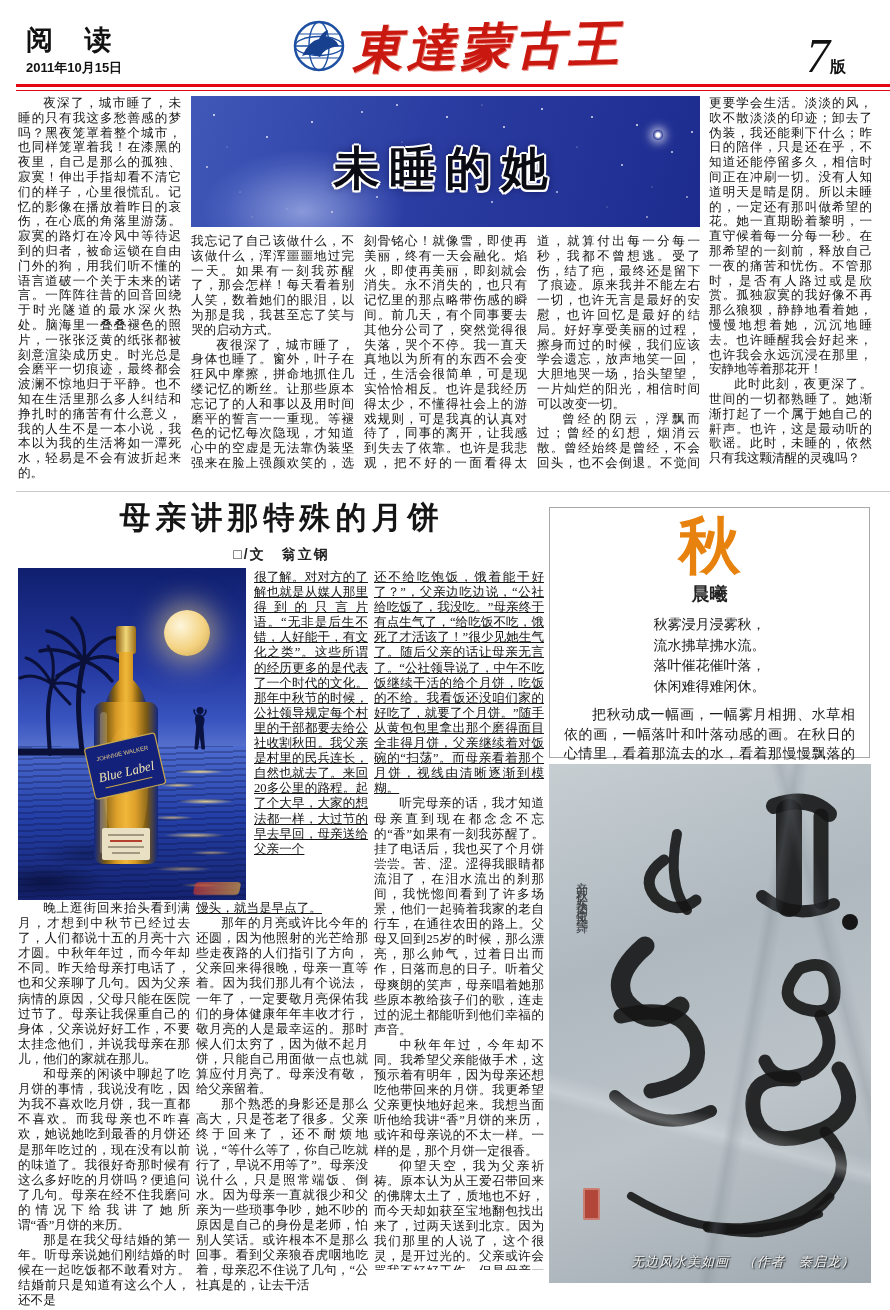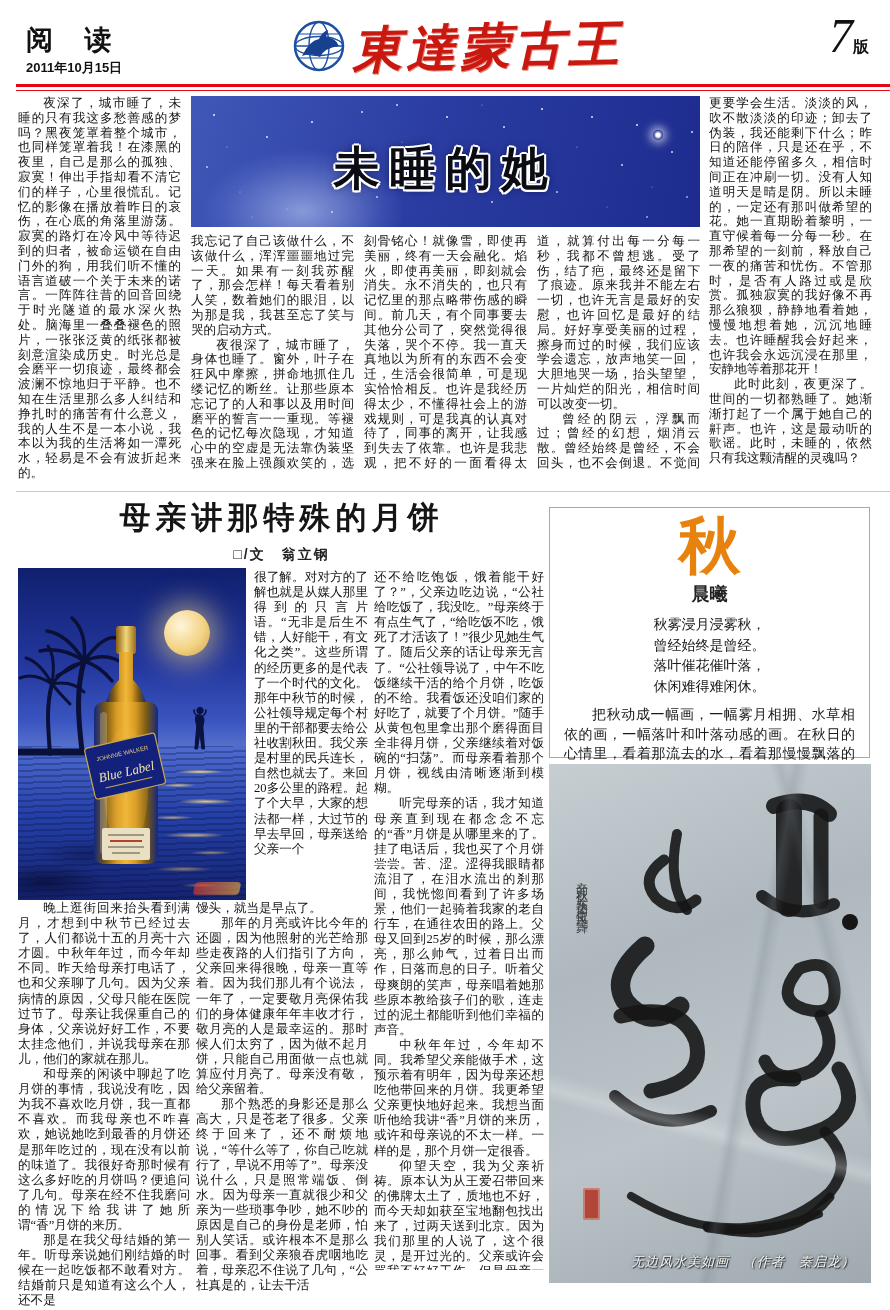--- a/index.html
+++ b/index.html
@@ -6,21 +6,21 @@
   .page{position:relative;width:890px;height:1310px;margin:0 auto;background:#ffffff;
         font-family:"Liberation Serif","DejaVu Serif",serif;color:#141414;overflow:hidden;padding-left:32px;}
   .abs{position:absolute;}
 
   
   .section-label{left:26px;top:22px;font-family:"Liberation Sans",sans-serif;font-weight:bold;
                  font-size:27px;letter-spacing:12px;color:#111;}
   .date{left:26px;top:59px;font-family:"Liberation Sans",sans-serif;font-weight:bold;font-size:13px;color:#111;}
   .masthead{left:352px;top:14px;font-size:50px;font-weight:bold;font-style:italic;color:#c9180f;
             letter-spacing:4px;transform:rotate(-1.5deg);text-shadow:1px 1px 0 #e98379;}
-  .pagenum{left:806px;top:8px;margin-left:23px;}
+  .pagenum{left:806px;top:28px;}
   .pagenum .num{font-size:48px;font-style:italic;color:#111;}
   .pagenum .suffix{font-size:16px;font-weight:bold;font-family:"Liberation Sans",sans-serif;color:#111;}
   .rule-thick{left:16px;right:16px;top:84px;height:3px;background:#e30613;}
   .rule-thin{left:16px;right:16px;top:90px;height:1px;background:#e30613;}
 
   
   .banner{left:191px;top:96px;width:509px;height:131px;overflow:hidden;
           background:linear-gradient(105deg,#4058b8 0%,#2b3da2 45%,#1d2b8e 100%);}
   .banner .glow{position:absolute;inset:0;
           background:radial-gradient(130px 80px at 22% 88%,rgba(205,218,255,.55),rgba(130,150,225,.18) 60%,transparent 78%);}
@@ -64,21 +64,21 @@
   
   .divider{left:16px;right:16px;top:491px;height:1px;background:#c9c9c9;}
 
   
   .a2title{left:18px;top:497px;width:527px;text-align:center;font-family:"Liberation Sans",sans-serif;
            font-weight:bold;font-size:31px;letter-spacing:5px;color:#151515;}
   .a2byline{left:18px;top:546px;width:527px;text-align:center;font-family:"Liberation Sans",sans-serif;
             font-weight:bold;font-size:14px;letter-spacing:2px;color:#222;}
   .a2text{font-size:12.6px;line-height:15.1px;text-align:justify;}
   .a2text p{margin:0;text-indent:2em;}
-  .a2text p.cont{text-indent:0;}
+  .a2text p.cont{text-indent:0;text-decoration:underline;}
   .a2c1{left:18px;top:901px;width:172px;height:406px;overflow:hidden;}
   .a2c2side{left:254px;top:570px;width:114px;height:330px;overflow:hidden;}
   .a2c2low{left:196px;top:901px;width:172px;height:406px;overflow:hidden;}
   .a2c3{left:374px;top:570px;width:170px;height:700px;overflow:hidden;}
 
   
   .photo{left:18px;top:568px;width:228px;height:332px;overflow:hidden;background:#182a80;}
   .photo .sky{position:absolute;left:0;top:0;width:100%;height:180px;
      background:linear-gradient(180deg,#101f6e 0%,#24389f 55%,#3a55c0 85%,#5671cc 100%);}
   .photo .sea{position:absolute;left:0;top:178px;width:100%;height:154px;
@@ -249,31 +249,31 @@
     <p>和母亲的闲谈中聊起了吃月饼的事情，我说没有吃，因为我不喜欢吃月饼，我一直都不喜欢。而我母亲也不咋喜欢，她说她吃到最香的月饼还是那年吃过的，现在没有以前的味道了。我很好奇那时候有这么多好吃的月饼吗？便追问了几句。母亲在经不住我磨问的情况下给我讲了她所谓“香”月饼的来历。</p>
     <p>那是在我父母结婚的第一年。听母亲说她们刚结婚的时候在一起吃饭都不敢看对方。结婚前只是知道有这么个人，还不是</p>
   </div>
   <div class="abs a2text a2c2low">
     <p class="cont">馒头，就当是早点了。</p>
     <p>那年的月亮或许比今年的还圆，因为他照射的光芒给那些走夜路的人们指引了方向，父亲回来得很晚，母亲一直等着。因为我们那儿有个说法，一年了，一定要敬月亮保佑我们的身体健康年年丰收才行，敬月亮的人是最幸运的。那时候人们太穷了，因为做不起月饼，只能自己用面做一点也就算应付月亮了。母亲没有敬，给父亲留着。</p>
     <p>那个熟悉的身影还是那么高大，只是苍老了很多。父亲终于回来了，还不耐烦地说，“等什么等了，你自己吃就行了，早说不用等了”。母亲没说什么，只是照常端饭、倒水。因为母亲一直就很少和父亲为一些琐事争吵，她不吵的原因是自己的身份是老师，怕别人笑话。或许根本不是那么回事。看到父亲狼吞虎咽地吃着，母亲忍不住说了几句，“公社真是的，让去干活</p>
   </div>
   <div class="abs a2text a2c3">
     <p class="cont">还不给吃饱饭，饿着能干好了？”，父亲边吃边说，“公社给吃饭了，我没吃。”母亲终于有点生气了，“给吃饭不吃，饿死了才活该了！”很少见她生气了。随后父亲的话让母亲无言了。“公社领导说了，中午不吃饭继续干活的给个月饼，吃饭的不给。我看饭还没咱们家的好吃了，就要了个月饼。”随手从黄包包里拿出那个磨得面目全非得月饼，父亲继续着对饭碗的“扫荡”。而母亲看着那个月饼，视线由清晰逐渐到模糊。</p>
-    <p>听完母亲的话，我才知道母亲直到现在都念念不忘的“香”月饼是从哪里来的了。挂了电话后，我也买了个月饼尝尝。苦、涩。涩得我眼睛都流泪了，在泪水流出的刹那间，我恍惚间看到了许多场景，他们一起骑着我家的老自行车，在通往农田的路上。父母又回到25岁的时候，那么漂亮，那么帅气，过着日出而作，日落而息的日子。听着父母爽朗的笑声，母亲唱着她那些原本教给孩子们的歌，连走过的泥土都能听到他们幸福的声音。</p>
+    <p>听完母亲的话，我才知道母亲直到现在都念念不忘的“香”如果有一刻我苏醒了。挂了电话后，我也买了个月饼尝尝。苦、涩。涩得我眼睛都流泪了，在泪水流出的刹那间，我恍惚间看到了许多场景，他们一起骑着我家的老自行车，在通往农田的路上。父母又回到25岁的时候，那么漂亮，那么帅气，过着日出而作，日落而息的日子。听着父母爽朗的笑声，母亲唱着她那些原本教给孩子们的歌，连走过的泥土都能听到他们幸福的声音。</p>
     <p>中秋年年过，今年却不同。我希望父亲能做手术，这预示着有明年，因为母亲还想吃他带回来的月饼。我更希望父亲更快地好起来。我想当面听他给我讲“香”月饼的来历，或许和母亲说的不太一样。一样的是，那个月饼一定很香。</p>
     <p>仰望天空，我为父亲祈祷。原本认为从王爱召带回来的佛牌太土了，质地也不好，而今天却如获至宝地翻包找出来了，过两天送到北京。因为我们那里的人说了，这个很灵，是开过光的。父亲或许会骂我不好好工作。但是母亲一定不会骂，因为她信。</p>
   </div>
 
   <div class="abs autumn">
     <div class="autumn-char">秋</div>
     <div class="autumn-author">晨曦</div>
     <div class="poem">
       <div>秋雾浸月浸雾秋，</div>
-      <div>曾经始终是曾经。</div>
+      <div>流水拂草拂水流。</div>
       <div>落叶催花催叶落，</div>
       <div>休闲难得难闲休。</div>
     </div>
     <div class="autumn-para">把秋动成一幅画，一幅雾月相拥、水草相依的画，一幅落叶和叶落动感的画。在秋日的心情里，看着那流去的水，看着那慢慢飘落的叶，难道只是为了一种休闲的宁静吗？</div>
   </div>
 
   <div class="abs callig">
     <div class="creases"></div>
     <svg width="322" height="519" viewBox="0 0 322 519">
       <g fill="none" stroke="#161616" stroke-opacity=".9" stroke-linecap="round">

